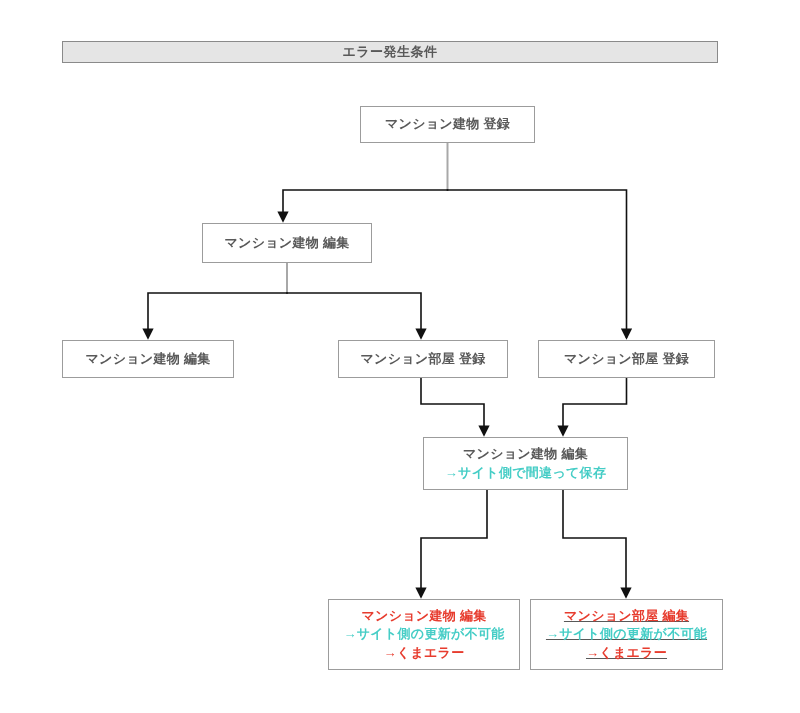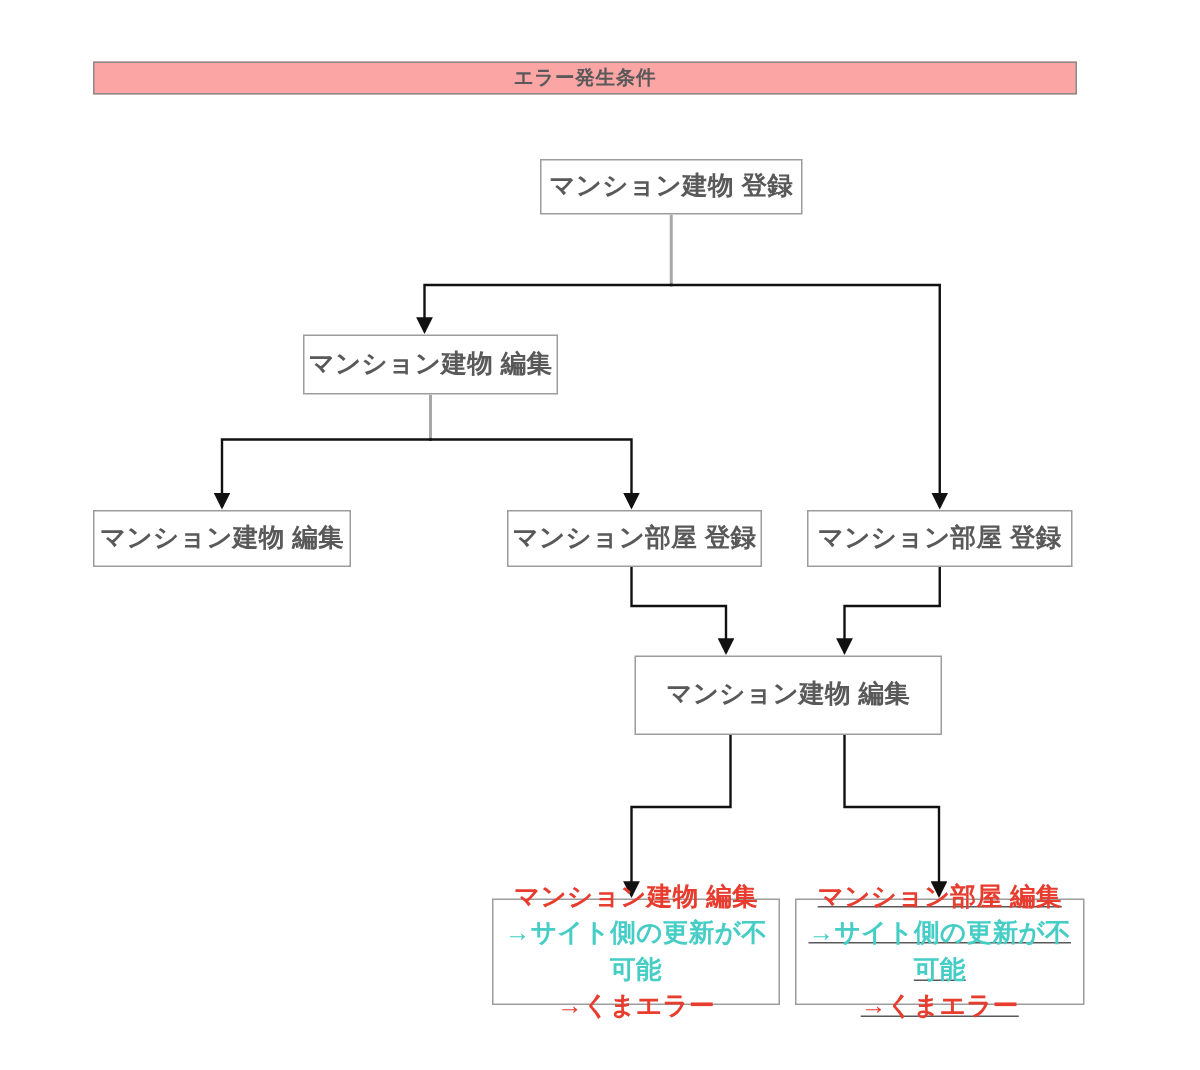--- a/index.html
+++ b/index.html
@@ -23,39 +23,39 @@
     background: #ffffff;
     overflow: hidden;
   }
   .title-box {
     position: absolute;
     left: 62px;
     top: 41px;
     width: 656px;
     height: 22px;
     border: 1px solid var(--title-border);
-    background: #fca5a5;
+    background: #e5e5e5;
     display: flex;
     align-items: center;
     justify-content: center;
     font-size: 13px;
     font-weight: bold;
     color: var(--gray-text);
     letter-spacing: 0.5px;
   }
   .node {
     position: absolute;
     background: #ffffff;
     border: 1.3px solid var(--node-border);
     display: flex;
     flex-direction: column;
     align-items: center;
     justify-content: center;
     text-align: center;
-    font-size: 17px;
+    font-size: 13px;
     font-weight: bold;
     color: var(--gray-text);
     letter-spacing: 0.3px;
     line-height: 1.42;
     z-index: 2;
   }
   .ln.gray { color: var(--gray-text); }
   .ln.teal { color: var(--teal-text); }
   .ln.red  { color: var(--red-text); }
 
@@ -134,20 +134,21 @@
   <div class="node" id="n-room-register-1">
     <div class="ln gray">マンション部屋 登録</div>
   </div>
 
   <div class="node" id="n-room-register-2">
     <div class="ln gray">マンション部屋 登録</div>
   </div>
 
   <div class="node" id="n-building-edit-wrong">
     <div class="ln gray">マンション建物 編集</div>
+    <div class="ln teal">→サイト側で間違って保存</div>
   </div>
 
   <div class="node" id="n-building-edit-error">
     <div class="ln red">マンション建物 編集</div>
     <div class="ln teal">→サイト側の更新が不可能</div>
     <div class="ln red">→くまエラー</div>
   </div>
 
   <div class="node" id="n-room-edit-error">
     <div class="ln red">マンション部屋 編集</div>

